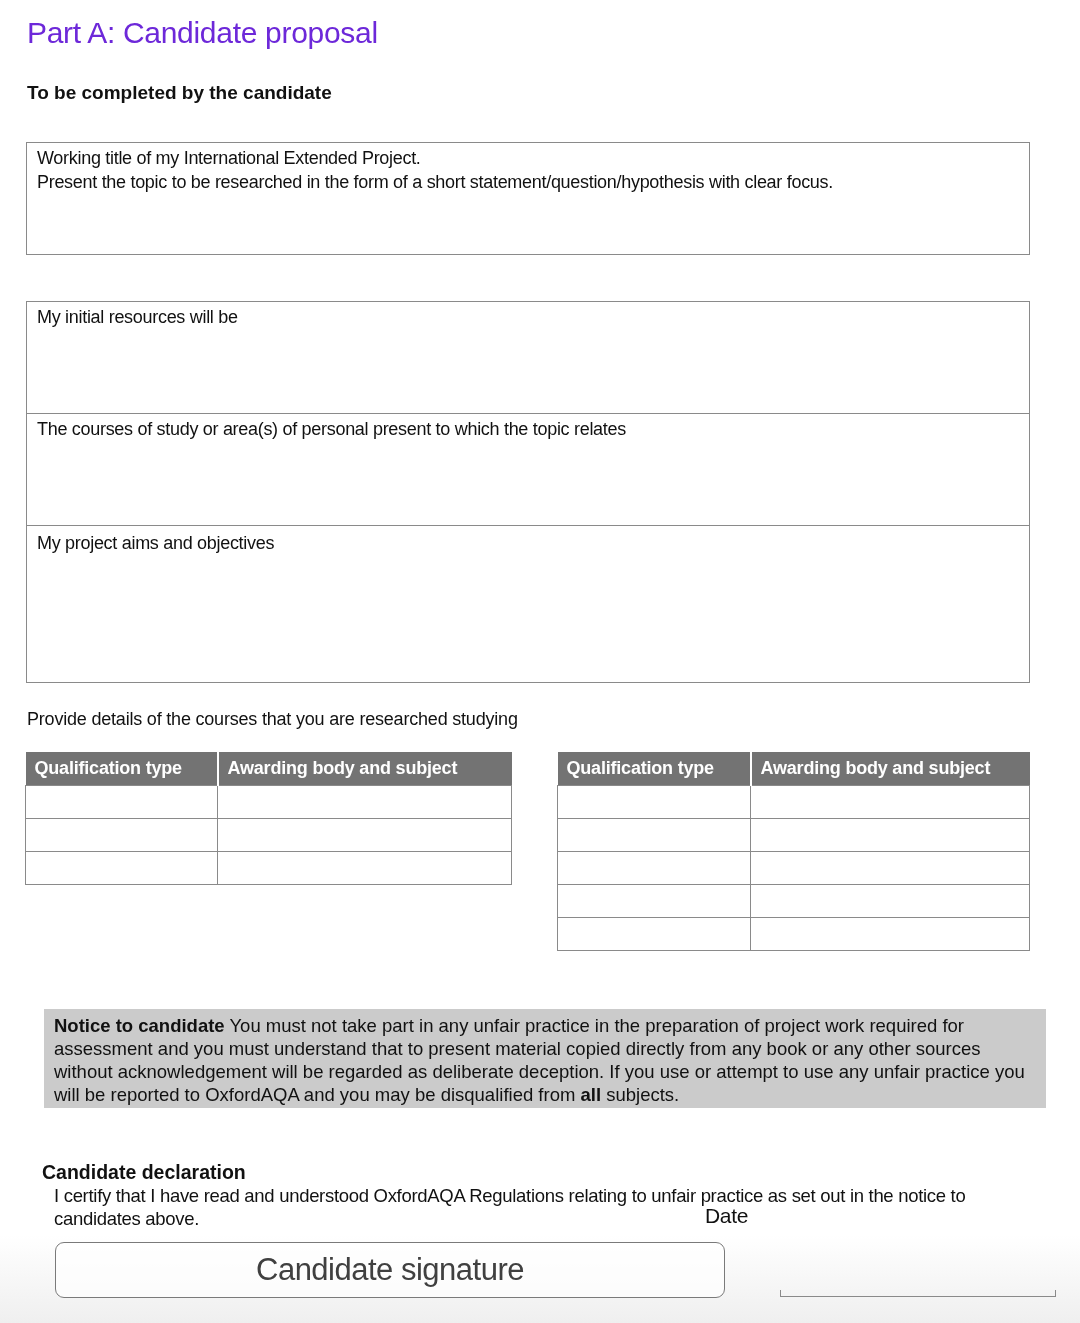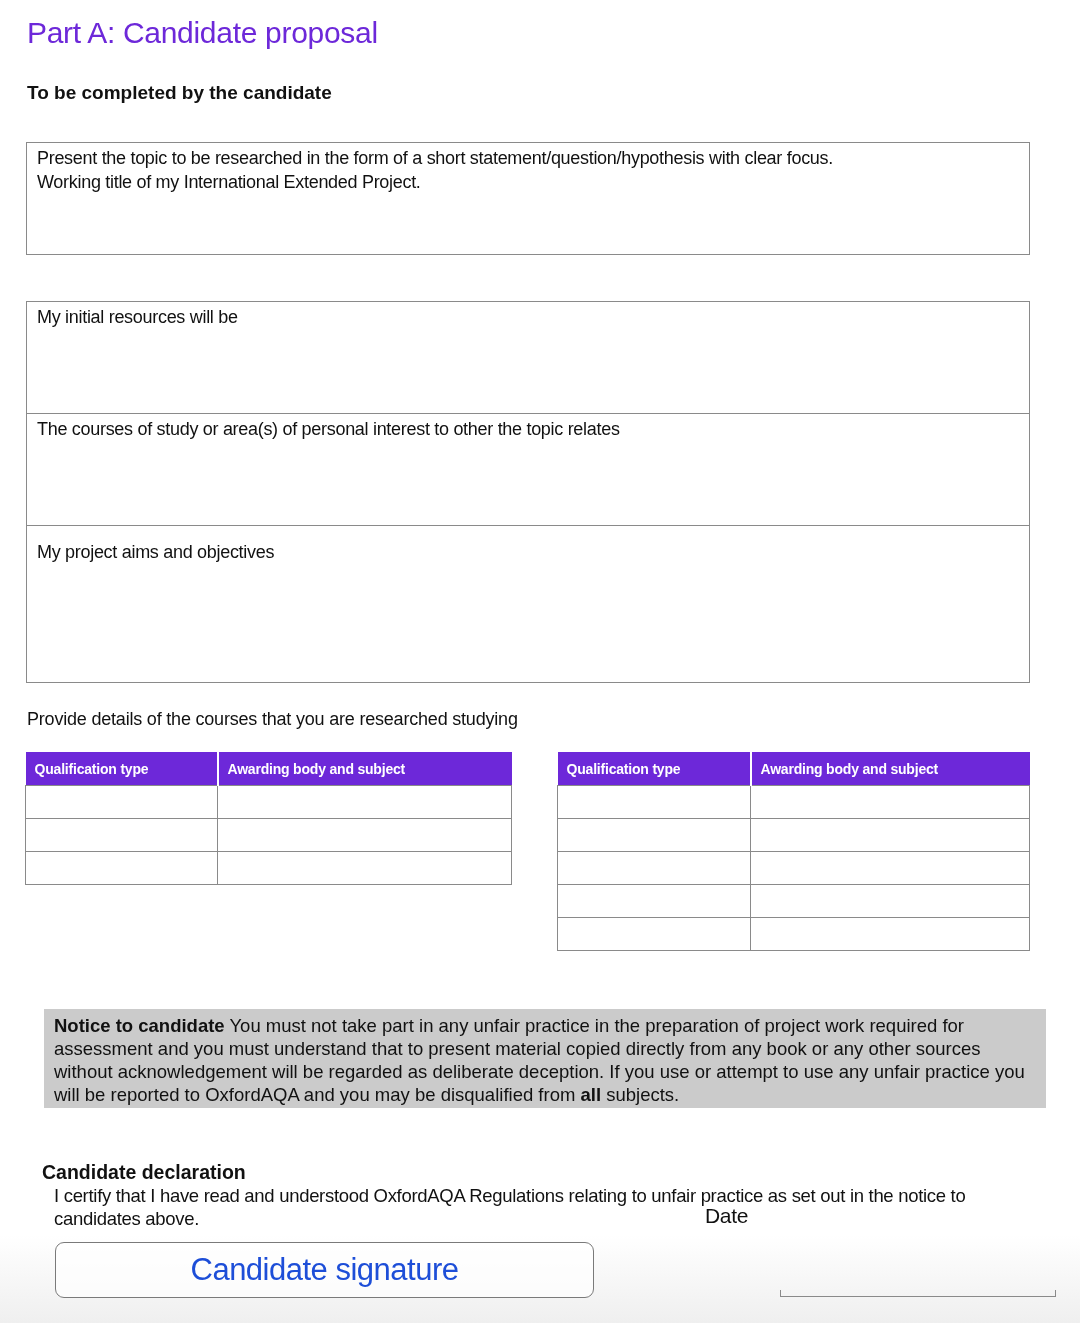--- a/index.html
+++ b/index.html
@@ -20,22 +20,22 @@
   .field-box .line { display: block; }
   .field-box.stack-top { border-bottom: none; }
 
   .intro-text { left: 27px; top: 707px; font-size: 18px; line-height: 24px; letter-spacing: -0.2px; }
 
   table.courses {
     border-collapse: collapse; table-layout: fixed;
     font-size: 17px;
   }
   table.courses th {
-    background: #6d28d9; color: #ffffff; font-weight: bold; text-align: left;
-    padding: 0 9px; height: 33px; font-size: 14px; letter-spacing: -0.2px;
+    background: #737373; color: #ffffff; font-weight: bold; text-align: left;
+    padding: 0 9px; height: 33px; font-size: 18px; letter-spacing: -0.2px;
     border-left: 2px solid #ffffff;
     margin-left: 45px;
   }
   table.courses th:first-child { border-left: none; }
   table.courses td {
     border: 1.5px solid #8a8a8a; height: 32px; padding: 0 9px; vertical-align: middle;
     font-size: 17px; line-height: 21px; letter-spacing: -0.2px;
   }
   table.courses td .cell-line { display: block; }
   table.courses tr.example td { height: 64px; }
@@ -47,49 +47,49 @@
   .notice b { font-weight: bold; }
 
   .decl-title { left: 42px; top: 1160px; font-size: 19.5px; font-weight: bold; line-height: 24px; }
   .decl-text { left: 54px; top: 1184px; width: 1000px; font-size: 18.5px; line-height: 23px; letter-spacing: -0.3px; }
 
   .bottom-fade {
     left: 0; top: 1235px; width: 1080px; height: 88px;
     background: linear-gradient(#ffffff, #efefef);
   }
   .sig-box {
-    left: 55px; top: 1242px; width: 539px; height: 56px; box-sizing: border-box;
+    left: 55px; top: 1242px; width: 670px; height: 56px; box-sizing: border-box;
     border: 1.5px solid #7a7a7a; border-radius: 9px; background: rgba(255,255,255,0.7);
     display: flex; align-items: center; justify-content: center;
-    font-size: 31px; color: #1d4ed8; letter-spacing: -0.5px;
+    font-size: 31px; color: #404040; letter-spacing: -0.5px;
   }
   .date-label { left: 705px; top: 1204px; font-size: 21px; line-height: 24px; letter-spacing: -0.3px; }
   .date-line {
     left: 780px; top: 1290px; width: 276px; height: 7px; box-sizing: border-box;
     border: 1.5px solid #8a8a8a; border-top: none; background: transparent;
   }
 </style>
 </head>
 <body>
 
 <div class="abs page-title">Part A: Candidate proposal</div>
 <div class="abs subtitle">To be completed by the candidate</div>
 
 <div class="abs field-box" style="left:26px; top:142px; width:1004px; height:113px;">
+  <span class="line">Working title of my International Extended Project.</span>
   <span class="line">Present the topic to be researched in the form of a short statement/question/hypothesis  with clear focus.</span>
-  <span class="line">Working title of my International Extended Project.</span>
 </div>
 
 <div class="abs field-box stack-top" style="left:26px; top:301px; width:1004px; height:113px;">
   <span class="line">My initial resources will be</span>
 </div>
 <div class="abs field-box stack-top" style="left:26px; top:413px; width:1004px; height:113px;">
-  <span class="line">The courses of study or area(s) of personal interest to other the topic relates</span>
+  <span class="line">The courses of study or area(s) of personal present to which the topic relates</span>
 </div>
-<div class="abs field-box" style="left:26px; top:525px; width:1004px; height:158px; padding-top:14px;">
+<div class="abs field-box" style="left:26px; top:525px; width:1004px; height:158px; padding-top:5px;">
   <span class="line">My project aims and objectives</span>
 </div>
 
 <div class="abs intro-text">Provide details of the courses that you are researched studying</div>
 
 <table class="abs courses" style="left:25px; top:752px; width:486px;">
   <colgroup>
       <col style="width:192px">
       <col style="width:294px">
     </colgroup>

